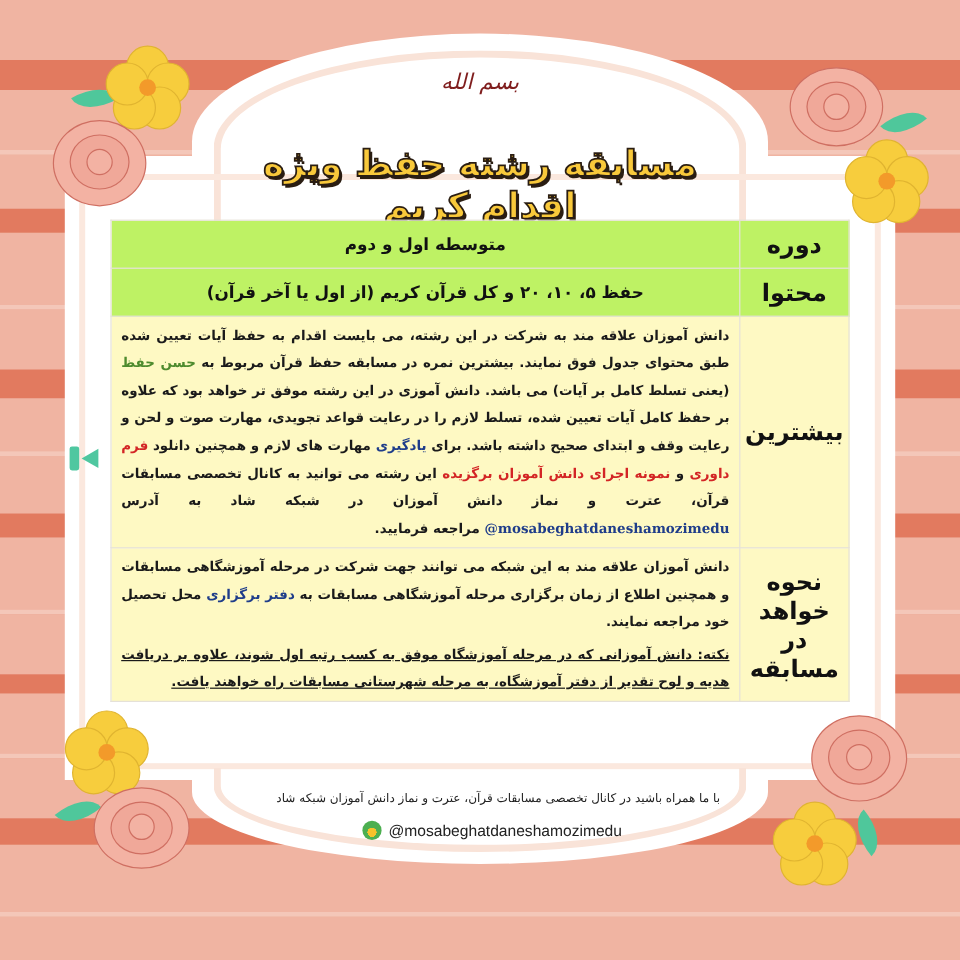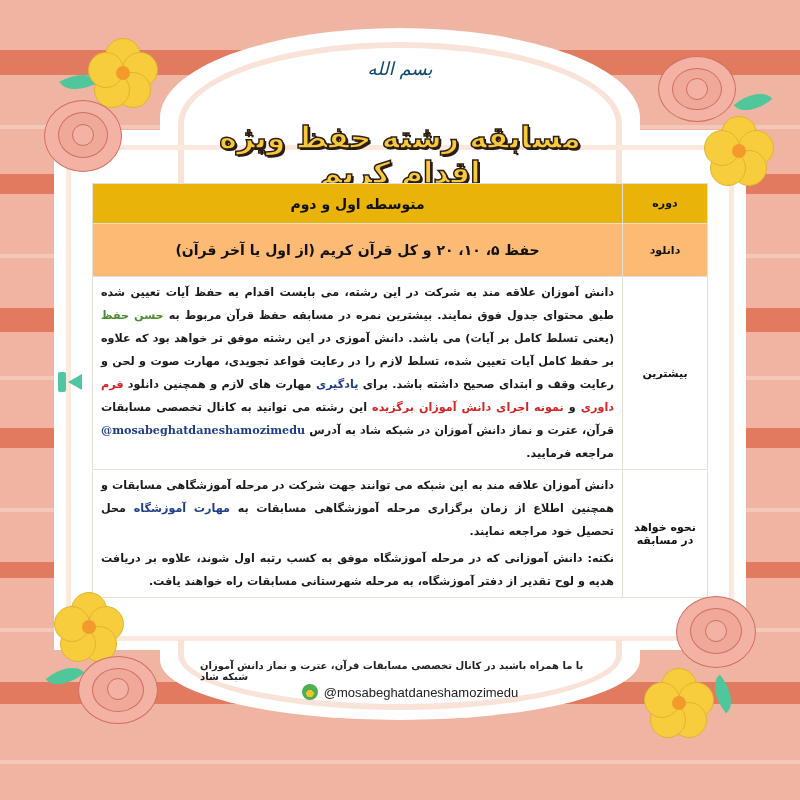--- a/index.html
+++ b/index.html
@@ -47,63 +47,63 @@
     }
     .bottom-panel-inner {
       position: absolute; left: 178px; top: 640px; width: 444px; height: 70px;
       border: 6px solid #f9e3d8; border-top: none;
       border-radius: 0 0 222px 222px / 0 0 55px 55px;
       z-index: 2;
     }
 
     .logo {
       position: absolute; left: 364px; top: 60px; width: 72px; height: 60px; z-index: 5;
-      color: #0c4a6e; font-family: "DejaVu Serif", serif; font-size: 18px; text-align: center;
+      color: #7f1d1d; font-family: "DejaVu Serif", serif; font-size: 18px; text-align: center;
       line-height: 18px; font-style: italic;
     }
 
     .title {
       position: absolute; left: 180px; top: 120px; width: 440px; height: 50px;
       z-index: 5; text-align: center;
       font-family: "DejaVu Sans", sans-serif; font-weight: bold; font-size: 30px;
       color: #f9c93b;
       -webkit-text-stroke: 1.5px #2a1d12;
       text-shadow: 2px 2px 0 #2a1d12;
       letter-spacing: 0;
     }
 
     
     .info-table {
       position: absolute; left: 92px; top: 183px; width: 616px; z-index: 5;
       border-collapse: collapse;
       font-family: "DejaVu Sans", sans-serif;
     }
     .info-table td { border: 1px solid #e5e1d8; vertical-align: middle; }
-    .row-period td { background: #eab308; height: 40px; }
-    .row-content td { background: #fdba74; height: 53px; }
+    .row-period td { background: #bef264; height: 40px; }
+    .row-content td { background: #bef264; height: 40px; }
     .cell-label {
-      width: 85px; text-align: center; font-weight: bold; font-size: 11px; color: #111;
+      width: 85px; text-align: center; font-weight: bold; font-size: 20px; color: #111;
       padding: 4px;
     }
     .cell-value {
       text-align: center; font-weight: bold; font-size: 14px; color: #111;
     }
-    .row-desc td, .row-how td { background: #ffffff; }
+    .row-desc td, .row-how td { background: #fef9c3; }
     .para {
       font-size: 11.2px; font-weight: bold; color: #1a1a1a; line-height: 23px;
       text-align: justify; padding: 4px 8px; direction: rtl;
     }
     .hl-green { color: #4e8b2e; }
     .hl-blue { color: #1f3d8a; }
     .hl-red { color: #d32525; }
     .handle-inline { color: #1f3d8a; font-family: "DejaVu Serif", serif; font-weight: bold; direction: ltr; unicode-bidi: embed; }
 
     .footer-note {
       position: absolute; left: 200px; top: 660px; width: 400px; z-index: 5;
-      text-align: left; font-size: 10px; font-weight: bold; color: #222;
+      text-align: right; font-size: 10px; font-weight: normal; color: #222;
     }
     .footer-handle {
       position: absolute; left: 290px; top: 684px; width: 240px; z-index: 5;
       display: flex; align-items: center; justify-content: center; gap: 6px;
       direction: ltr; font-size: 13px; color: #222; font-family: "Liberation Sans", sans-serif;
     }
     .shad-icon {
       width: 16px; height: 16px; border-radius: 50%;
       background: radial-gradient(circle at 50% 60%, #f6c22b 0 30%, #4caf50 31% 100%);
     }
@@ -181,21 +181,21 @@
     <div class="bar"></div>
 </div>
 
 <table class="info-table">
   <tbody>
       <tr class="row-period">
     <td class="cell-label">دوره</td>
     <td class="cell-value">متوسطه اول و دوم</td>
   </tr>
   <tr class="row-content">
-    <td class="cell-label">دانلود</td>
+    <td class="cell-label">محتوا</td>
     <td class="cell-value">حفظ ۵، ۱۰، ۲۰ و کل قرآن کریم (از اول یا آخر قرآن)</td>
   </tr>
   <tr class="row-desc">
     <td class="cell-label">بیشترین</td>
     <td>
       <p class="para">
         <span>دانش آموزان علاقه مند به شرکت در این رشته، می بایست اقدام به حفظ آیات تعیین شده طبق محتوای جدول فوق نمایند. بیشترین نمره در مسابقه حفظ قرآن مربوط به</span>
         <span class="hl-green">حسن حفظ</span>
         <span>(یعنی تسلط کامل بر آیات) می باشد. دانش آموزی در این رشته موفق تر خواهد بود که علاوه بر حفظ کامل آیات تعیین شده، تسلط لازم را در رعایت قواعد تجویدی، مهارت صوت و لحن و رعایت وقف و ابتدای صحیح داشته باشد. برای</span>
         <span class="hl-blue">یادگیری</span>
@@ -207,24 +207,24 @@
         <span class="handle-inline">@mosabeghatdaneshamozimedu</span>
         <span>مراجعه فرمایید.</span>
       </p>
     </td>
   </tr>
   <tr class="row-how">
     <td class="cell-label">نحوه خواهد در مسابقه</td>
     <td>
       <p class="para">
         <span>دانش آموزان علاقه مند به این شبکه می توانند جهت شرکت در مرحله آموزشگاهی مسابقات و همچنین اطلاع از زمان برگزاری مرحله آموزشگاهی مسابقات به</span>
-        <span class="hl-blue">مهارت آموزشگاه</span>
+        <span class="hl-blue">دفتر برگزاری</span>
         <span>محل تحصیل خود مراجعه نمایند.</span>
       </p>
-      <p class="para" style="padding-top:0;">نکته: دانش آموزانی که در مرحله آموزشگاه موفق به کسب رتبه اول شوند، علاوه بر دریافت هدیه و لوح تقدیر از دفتر آموزشگاه، به مرحله شهرستانی مسابقات راه خواهند یافت.</p>
+      <p class="para" style="padding-top:0;text-decoration:underline;">نکته: دانش آموزانی که در مرحله آموزشگاه موفق به کسب رتبه اول شوند، علاوه بر دریافت هدیه و لوح تقدیر از دفتر آموزشگاه، به مرحله شهرستانی مسابقات راه خواهند یافت.</p>
     </td>
   </tr>
 </tbody>
   </table>
 
 <div class="footer-note">با ما همراه باشید در کانال تخصصی مسابقات قرآن، عترت و نماز دانش آموزان شبکه شاد</div>
 <div class="footer-handle">
   <span class="shad-icon"></span>
   <span>@mosabeghatdaneshamozimedu</span>
 </div>

